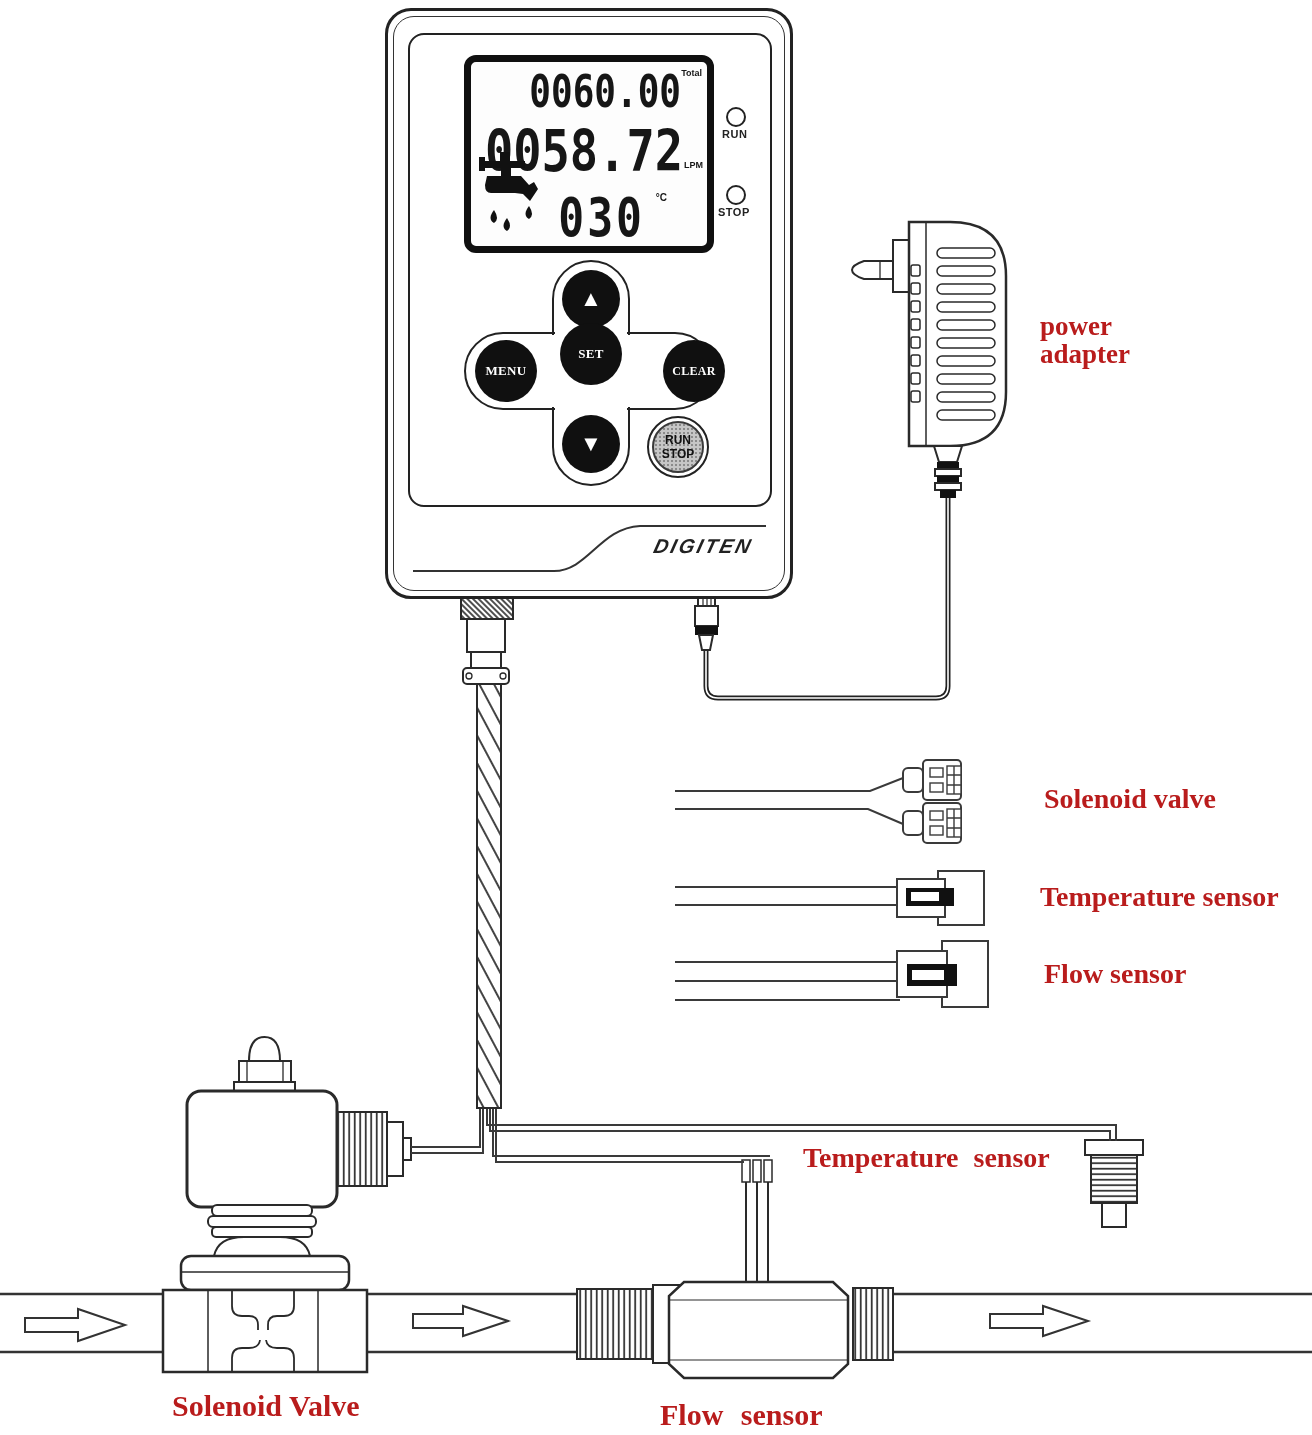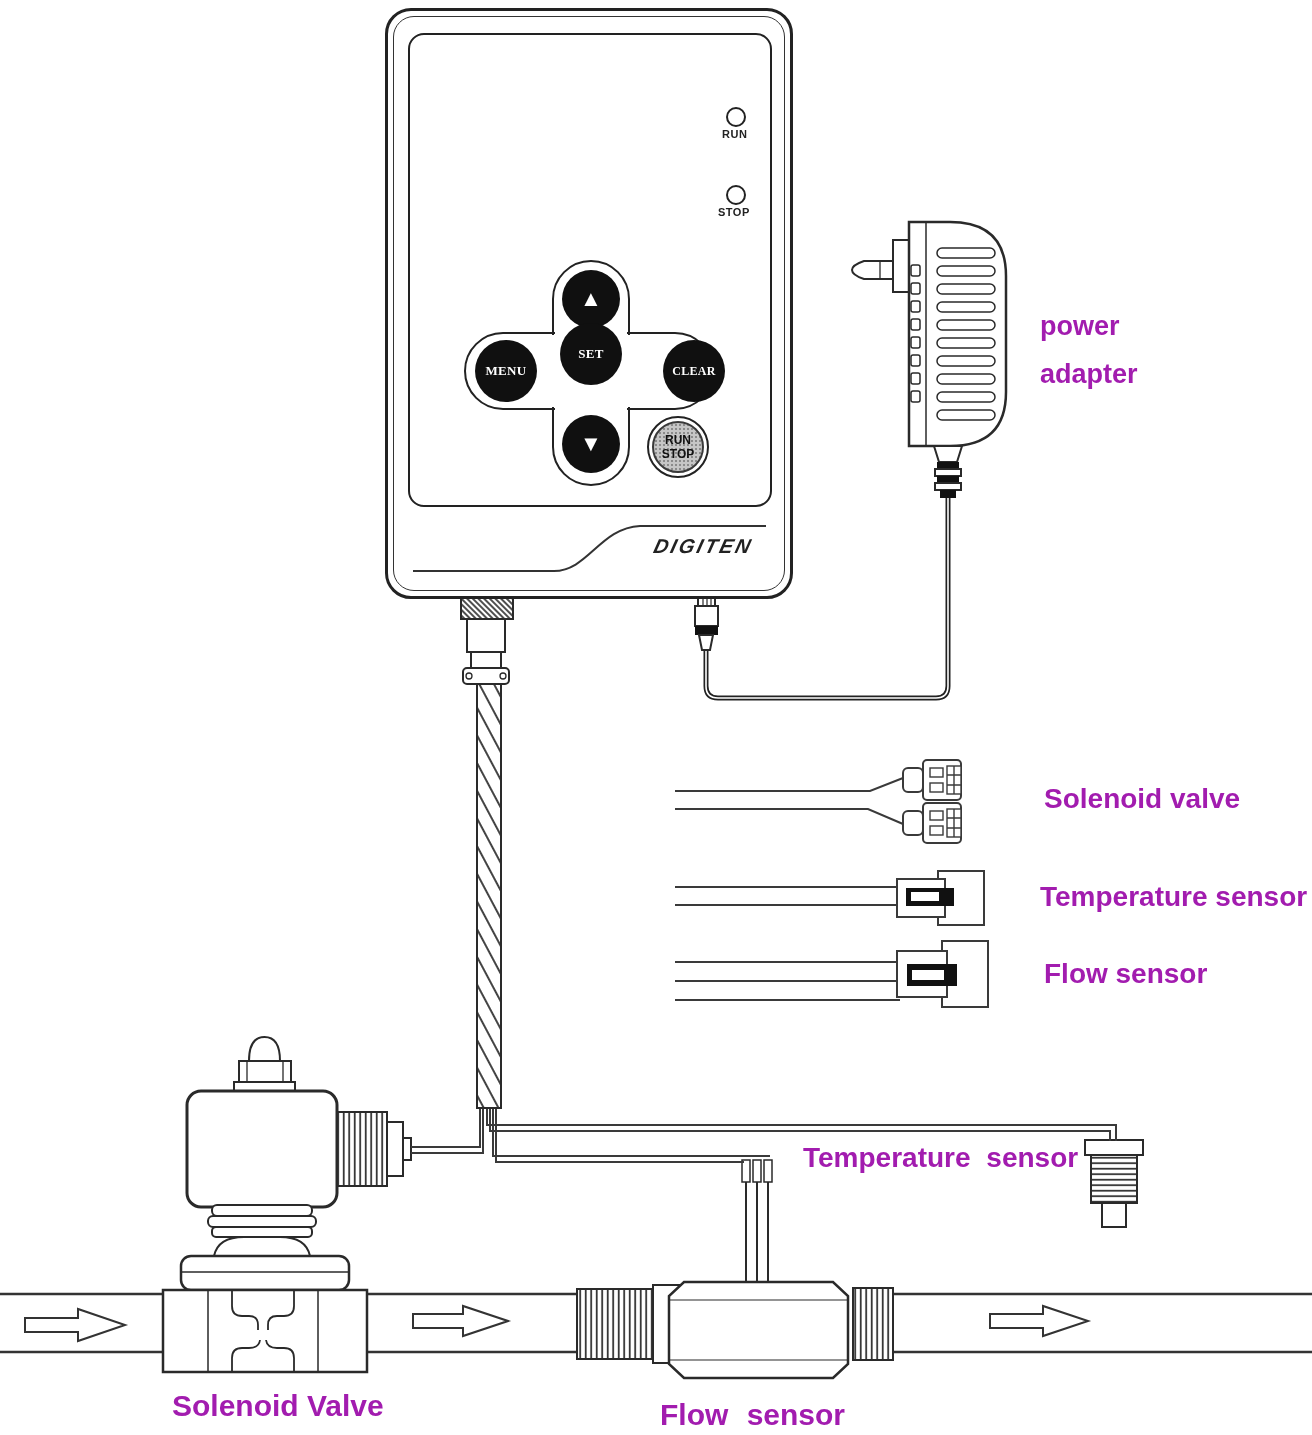--- a/index.html
+++ b/index.html
@@ -1,20 +1,20 @@
 <!DOCTYPE html>
 <html><head>
 <meta charset="utf-8">
 <style>
   html,body{margin:0;padding:0;background:#fff;}
   #stage{position:relative;width:1312px;height:1435px;background:#fff;overflow:hidden;
          font-family:"Liberation Sans",sans-serif;color:#1d1d1d;}
   .abs{position:absolute;}
   svg{display:block;}
-  .lbl{position:absolute;font-weight:700;color:#a21caf;white-space:nowrap;}
+  .lbl{position:absolute;font-weight:700;color:#b91c1c;white-space:nowrap;font-family:Liberation Serif, serif;}
   
   #device-outer{position:absolute;left:385px;top:8px;width:402px;height:585px;
     border:3.5px solid #222;border-radius:26px;background:#fff;}
   #device-mid{position:absolute;top:5px;left:5px;right:5px;bottom:5px;
     border:1.5px solid #333;border-radius:21px;}
   #device-panel{position:absolute;left:20px;top:22px;width:360px;height:470px;
     border:2.5px solid #222;border-radius:16px;background:#fff;}
   #lcd{position:absolute;left:76px;top:44px;width:250px;height:198px;
     border:7px solid #101010;border-radius:12px;background:#fdfdfd;box-sizing:border-box;}
   .seg{font-family:"DejaVu Sans Mono",monospace;font-weight:700;color:#161616;
@@ -224,20 +224,41 @@
     <svg class="abs" style="left:0;top:0;" width="402" height="585" viewBox="0 0 402 585">
       <rect x="77" y="322" width="248" height="76" rx="38" fill="none" stroke="#222" stroke-width="2"></rect>
       <rect x="165" y="250" width="76" height="224" rx="38" fill="none" stroke="#222" stroke-width="2"></rect>
       <circle cx="290" cy="436" r="30" fill="none" stroke="#222" stroke-width="2"></circle>
       <rect x="79" y="324" width="244" height="72" rx="36" fill="#fff" stroke="none"></rect>
       <rect x="167" y="252" width="72" height="220" rx="36" fill="#fff" stroke="none"></rect>
       <circle cx="290" cy="436" r="28" fill="#fff" stroke="none"></circle>
       <path d="M25 560 H166 C200 560 212 517 252 515 H378" fill="none" stroke="#333" stroke-width="2"></path>
     </svg>
 
+    <div id="lcd">
+      <div class="abs seg" style="right:26px;top:8px;font-size:36px;">0060.00</div>
+      <div class="lcd-small" style="right:5px;top:6px;">Total</div>
+      <div class="abs seg" style="right:24px;top:60px;font-size:47px;">0058.72</div>
+      <div class="lcd-small" style="right:4px;top:98px;">LPM</div>
+      <div class="abs seg" style="right:62px;top:130px;font-size:43px;letter-spacing:3px;">030</div>
+      <div class="lcd-small" style="right:40px;top:130px;font-size:10px;">°C</div>
+
+      <svg class="abs" style="left:6px;top:86px;" width="62" height="90" viewBox="0 0 62 90">
+        <g fill="#111">
+          <rect x="2" y="9" width="6" height="14"></rect>
+          <rect x="8" y="13" width="40" height="7"></rect>
+          <rect x="23" y="4" width="10" height="9"></rect>
+          <rect x="24" y="20" width="10" height="8"></rect>
+          <path d="M10 28 H44 L52 37 L57 34 L61 41 L53 53 L46 46 L38 45 H14 Q8 45 8 37 Z"></path>
+          <path d="M52 58 q6 9 0 13 q-7-4 0-13"></path>
+          <path d="M17 62 q6 9 0 13 q-7-4 0-13"></path>
+          <path d="M30 70 q6 9 0 13 q-7-4 0-13"></path>
+        </g>
+      </svg>
+    </div>
 
     <div class="led-dot" style="left:338px;top:96px;"></div>
     <div class="led-lbl" style="left:334px;top:117px;">RUN</div>
     <div class="led-dot" style="left:338px;top:174px;"></div>
     <div class="led-lbl" style="left:330px;top:195px;">STOP</div>
 
     <div class="btn btn-arrow" style="left:174px;top:259px;">
       <span>▲</span>
     </div>
     <div class="btn btn-word" style="left:87px;top:329px;">MENU</div>
@@ -249,21 +270,21 @@
     <div id="btn-runstop" style="left:264px;top:410px;">
       <span>RUN</span>
       <span>STOP</span>
     </div>
 
     <div id="logo">DIGITEN</div>
   </div>
 
   <div class="lbl" style="left:1040px;top:312px;font-size:27px;line-height:28px;">
     <span style="display:block;">power</span>
-    <span style="display:block;margin-top:20px;">adapter</span>
+    <span style="display:block;">adapter</span>
   </div>
   <div class="lbl" style="left:1044px;top:783px;font-size:28px;">Solenoid valve</div>
   <div class="lbl" style="left:1040px;top:881px;font-size:28px;">Temperature sensor</div>
   <div class="lbl" style="left:1044px;top:958px;font-size:28px;">Flow sensor</div>
   <div class="lbl" style="left:803px;top:1142px;font-size:28px;word-spacing:8px;">Temperature  sensor</div>
   <div class="lbl" style="left:172px;top:1389px;font-size:30px;">Solenoid Valve</div>
   <div class="lbl" style="left:660px;top:1398px;font-size:30px;word-spacing:10px;">Flow  sensor</div>
 
 </div>
 

